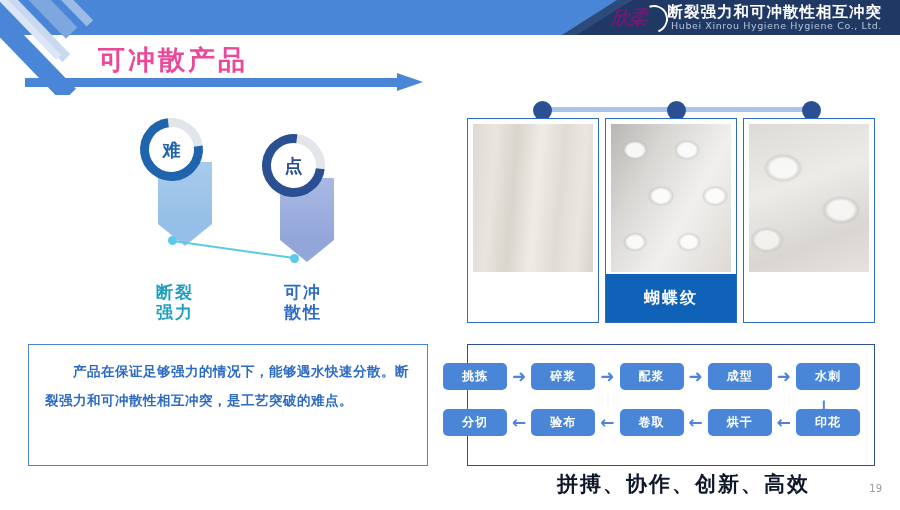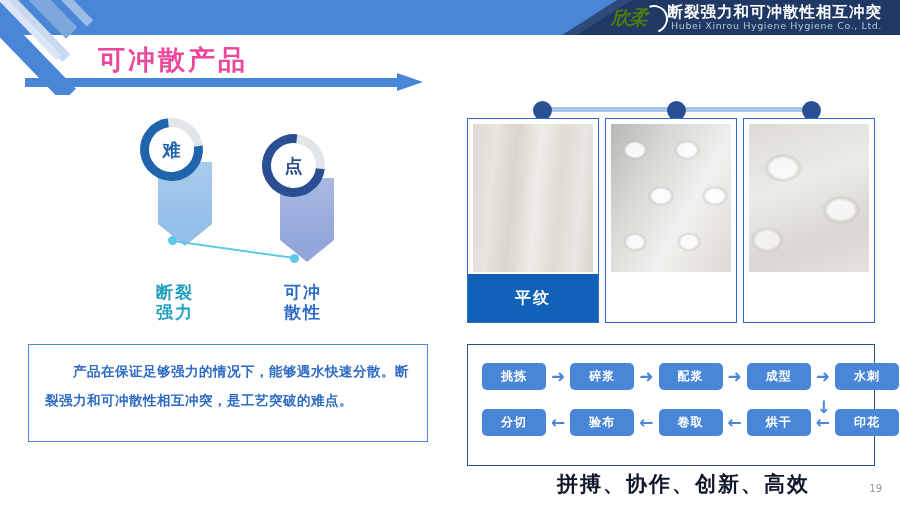--- a/index.html
+++ b/index.html
@@ -9,21 +9,21 @@
   
   #header{position:absolute;left:0;top:0;width:900px;height:35px;
           background:#4a86d8;overflow:hidden;}
   #header-navy{position:absolute;right:0;top:0;width:330px;height:35px;
           background:#1f3864;
           clip-path:polygon(62px 0,330px 0,330px 35px,0px 35px);}
   #header-navy-edge{position:absolute;right:268px;top:0;width:70px;height:35px;
           background:#2d4a7a;
           clip-path:polygon(55px 0,70px 0,15px 35px,0px 35px);}
   #logo-mark{position:absolute;right:228px;top:3px;width:86px;height:29px;
-          color:#4d7c0f;font-size:19px;font-weight:bold;letter-spacing:-1px;
+          color:#701a75;font-size:19px;font-weight:bold;letter-spacing:-1px;
           font-style:italic;display:flex;align-items:center;justify-content:center;}
   #logo-ring{position:absolute;right:232px;top:5px;width:24px;height:24px;
           border:2px solid #fff;border-radius:50%;
           border-left-color:transparent;border-bottom-color:transparent;
           transform:rotate(25deg);}
   #company-cn{position:absolute;right:18px;top:2px;color:#fff;font-size:15.5px;
           font-weight:bold;letter-spacing:1px;white-space:nowrap;}
   #company-en{position:absolute;right:18px;top:20px;color:#b9c4da;font-size:9.5px;
           letter-spacing:0.6px;white-space:nowrap;}
 
@@ -83,21 +83,21 @@
   .cdot{position:absolute;width:9px;height:9px;border-radius:50%;background:#5ec8e8;}
   #cdot1{left:0;top:0;}
   #cdot2{left:122px;top:18px;}
 
   .leftlabel{position:absolute;font-size:17px;font-weight:bold;line-height:20px;
        text-align:center;letter-spacing:2px;}
   #label1{left:140px;top:282px;width:70px;color:#1f9fbf;}
   #label2{left:252px;top:282px;width:70px;color:#2d6bc4;text-align:right;}
 
   
-  #textbox{position:absolute;left:28px;top:344px;width:400px;height:98px;
+  #textbox{position:absolute;left:28px;top:344px;width:400px;height:122px;
        border:1.5px solid #4a86d8;box-sizing:border-box;background:#fff;
        padding:12px 16px;}
   #textbox p{margin:0;color:#2d6bc4;font-size:13.5px;line-height:29px;
        text-indent:28px;font-weight:bold;letter-spacing:0.5px;}
 
   
   #cards-connector{position:absolute;left:533px;top:101px;width:288px;height:18px;}
   #cc-line{position:absolute;left:8px;top:6px;width:272px;height:5px;background:#a8c4e8;}
   .cnode{position:absolute;width:19px;height:19px;border-radius:50%;background:#2a4f92;top:0;}
   #cn1{left:0;}
@@ -130,21 +130,21 @@
      background:
       radial-gradient(ellipse 30px 22px at 34px 44px, rgba(255,255,255,.7) 42%, rgba(185,182,178,.35) 56%, transparent 66%),
       radial-gradient(ellipse 30px 22px at 92px 86px, rgba(255,255,255,.7) 42%, rgba(185,182,178,.35) 56%, transparent 66%),
       radial-gradient(ellipse 26px 20px at 18px 116px, rgba(255,255,255,.6) 42%, rgba(185,182,178,.3) 56%, transparent 66%),
       linear-gradient(160deg,#dedbd6 0%,#ecebe8 40%,#d9d6d1 75%,#e6e3df 100%);}
 
   
   #flowpanel{position:absolute;left:467px;top:344px;width:408px;height:122px;
        border:1.5px solid #2a4f92;box-sizing:border-box;background:#fff;
        padding:16px 14px;}
-  .flowrow{display:flex;align-items:center;justify-content:flex-start;height:30px;}
+  .flowrow{display:flex;align-items:center;justify-content:flex-end;height:30px;}
   #flowrow2{margin-top:16px;}
   .fnode{background:#4a86d8;color:#fff;border-radius:5px;font-size:12px;
        font-weight:bold;letter-spacing:1px;padding:5px 10px;white-space:nowrap;
        min-width:44px;text-align:center;}
   .farrow{color:#4a86d8;font-size:17px;font-weight:bold;margin:0 5px;line-height:1;}
   #vert-arrow{position:absolute;right:43px;top:52px;color:#4a86d8;font-size:17px;
        font-weight:bold;}
 
   
   #slogan{position:absolute;right:90px;bottom:12px;color:#0f172a;font-size:21px;
@@ -214,29 +214,29 @@
   <div id="cc-line"></div>
   <div class="cnode" id="cn1"></div>
   <div class="cnode" id="cn2"></div>
   <div class="cnode" id="cn3"></div>
 </div>
 
 <div class="card" id="card1">
   <div class="card-img">
       <div class="tex-plain"></div>
     </div>
-  <div class="card-foot">
-    <span>平纹</span>
-  </div>
 </div>
 
 <div class="card" id="card2">
   <div class="card-img">
       <div class="tex-butterfly"></div>
     </div>
+  <div class="card-foot">
+    <span>蝴蝶纹</span>
+  </div>
 </div>
 
 <div class="card" id="card3">
   <div class="card-img">
       <div class="tex-cloud"></div>
     </div>
 </div>
 
 <div id="flowpanel">
   <div class="flowrow" id="flowrow1">

